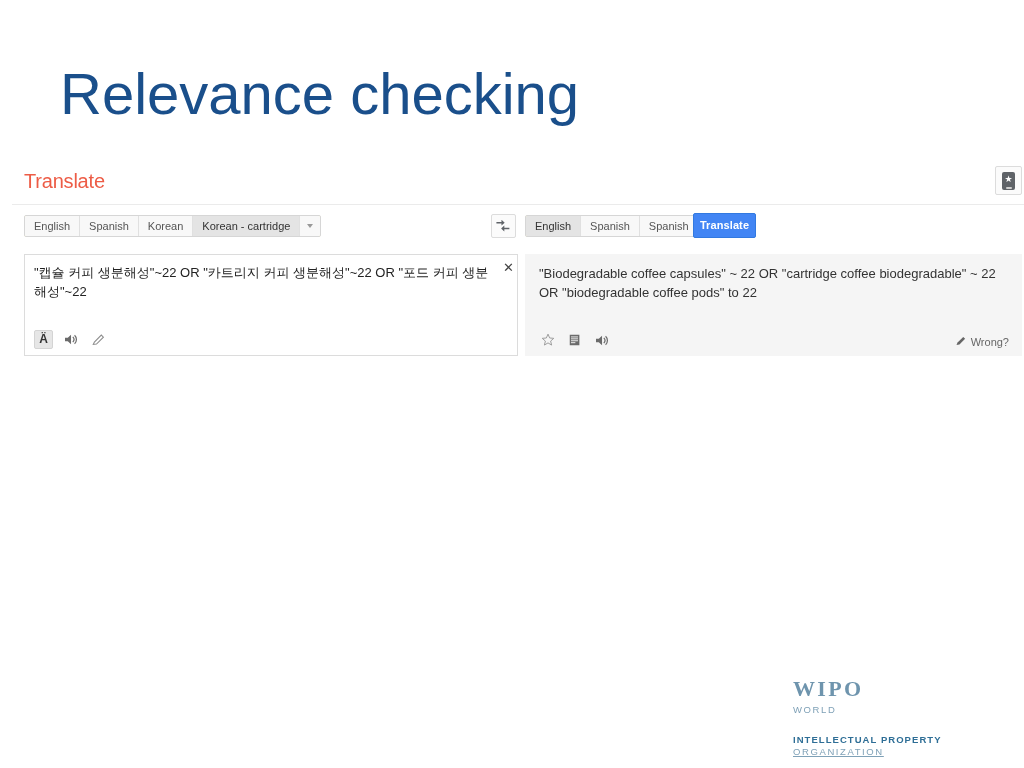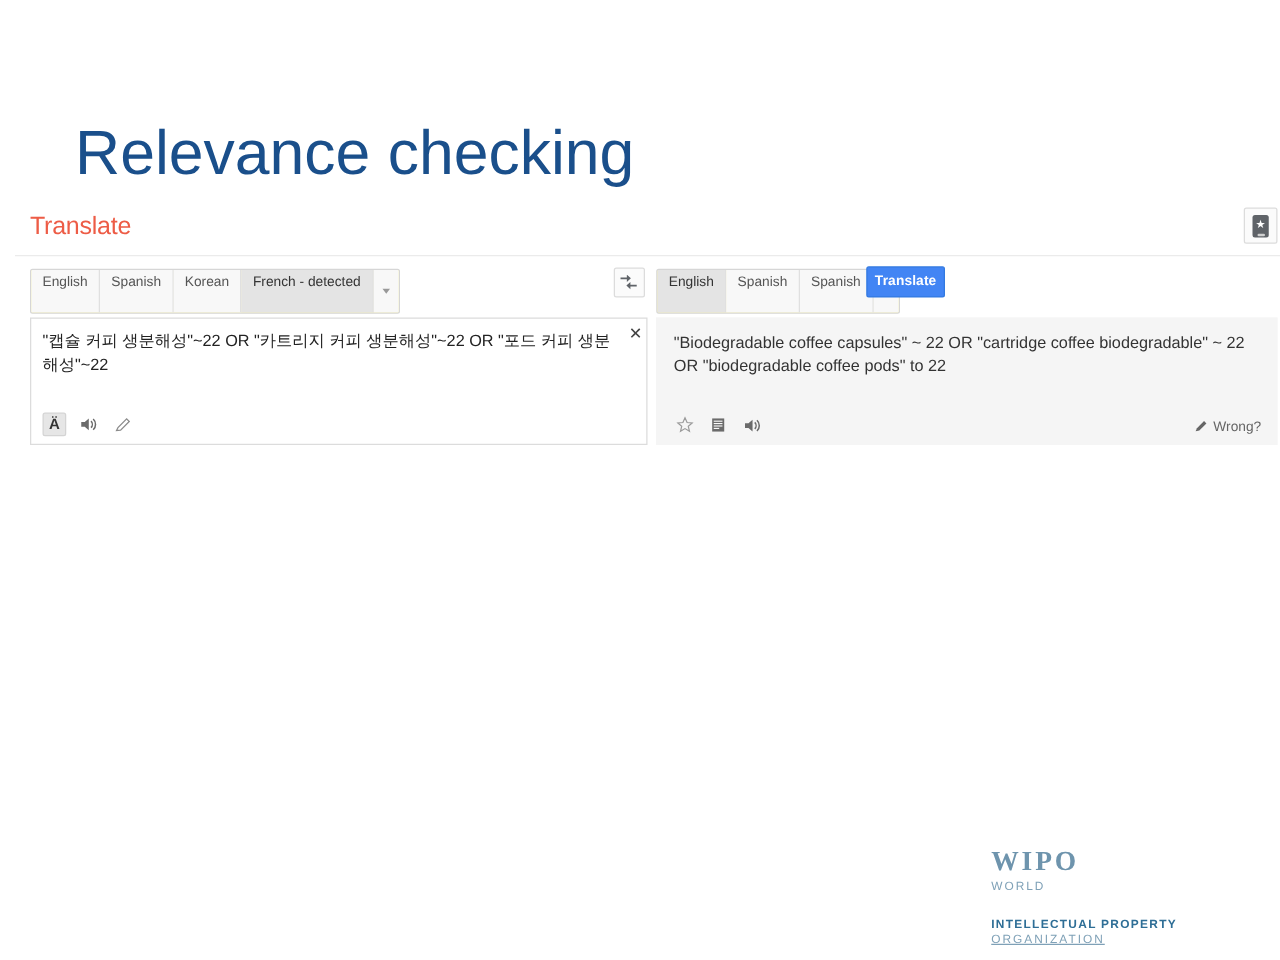--- a/index.html
+++ b/index.html
@@ -13,27 +13,26 @@
     font-family: "Liberation Sans", sans-serif;
     overflow: hidden;
     position: relative;
   }
 
   
   .slide-title {
     position: absolute;
     left: 60px;
     top: 62px;
-    font-size: 50px;
+    font-size: 58px;
     line-height: 1.12;
     color: #1A4F8B;
     font-weight: 400;
     letter-spacing: 0px;
     white-space: nowrap;
-    margin-top: 32px;
   }
 
   
   .gt {
     position: absolute;
     left: 12px;
     top: 158px;
     width: 1024px;
     height: 210px;
     background: #ffffff;
@@ -104,21 +103,21 @@
     position: absolute;
     left: 0;
     top: 46px;
     width: 1024px;
     height: 44px;
   }
 
   .tabgroup {
     position: absolute;
     display: flex;
-    height: 36px;
+    height: 22px;
     border: 1px solid #d6d6d6;
     border-radius: 2px;
     box-sizing: border-box;
     background: #fef9c3;
     overflow: hidden;
   }
   .tabgroup.left { left: 12px; top: 11px; }
   .tabgroup.right { left: 513px; top: 11px; }
 
   .tab {
@@ -322,21 +321,21 @@
       </div>
     </div>
   </div>
 
   <div class="gt-toolbar">
 
     <div class="tabgroup left">
       <div class="tab">English</div>
       <div class="tab">Spanish</div>
       <div class="tab">Korean</div>
-      <div class="tab active">French - detected</div>
+      <div class="tab active">Korean - cartridge</div>
       <div class="tab caret">
         <span class="caret-glyph"></span>
       </div>
     </div>
 
     <div class="swap-btn">
       <svg width="15" height="13" viewBox="0 0 15 13">
         <path d="M1 3.5 L6.5 3.5 L6.5 1 L10 4.2 L6.5 7.4 L6.5 5 L1 5 Z" fill="#5f6368" transform="translate(-0.5,-1.2) scale(0.92)"></path>
         <path d="M14 9.5 L8.5 9.5 L8.5 12 L5 8.8 L8.5 5.6 L8.5 8 L14 8 Z" fill="#5f6368" transform="translate(0.5,0.4) scale(0.92)"></path>
       </svg>

